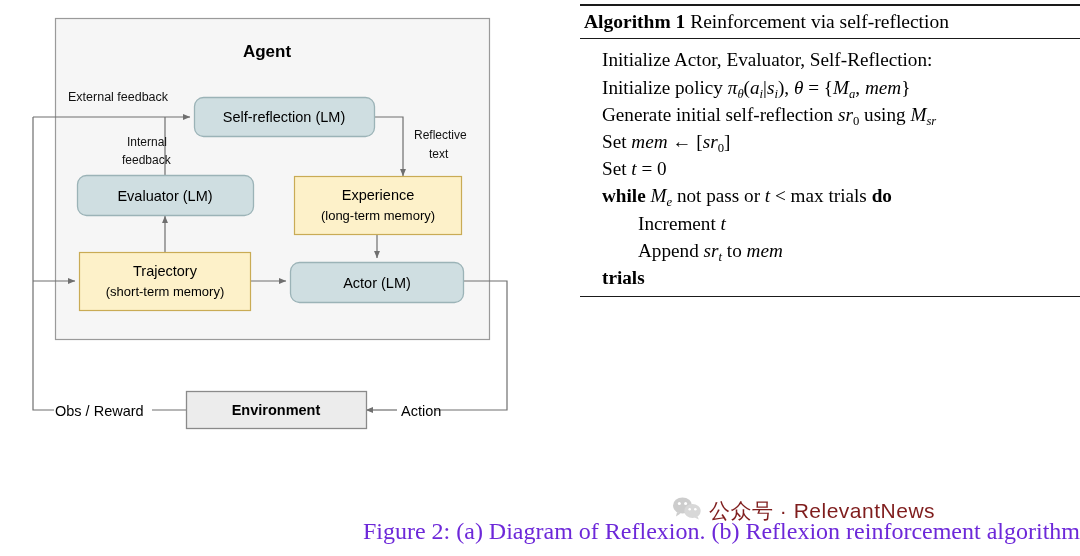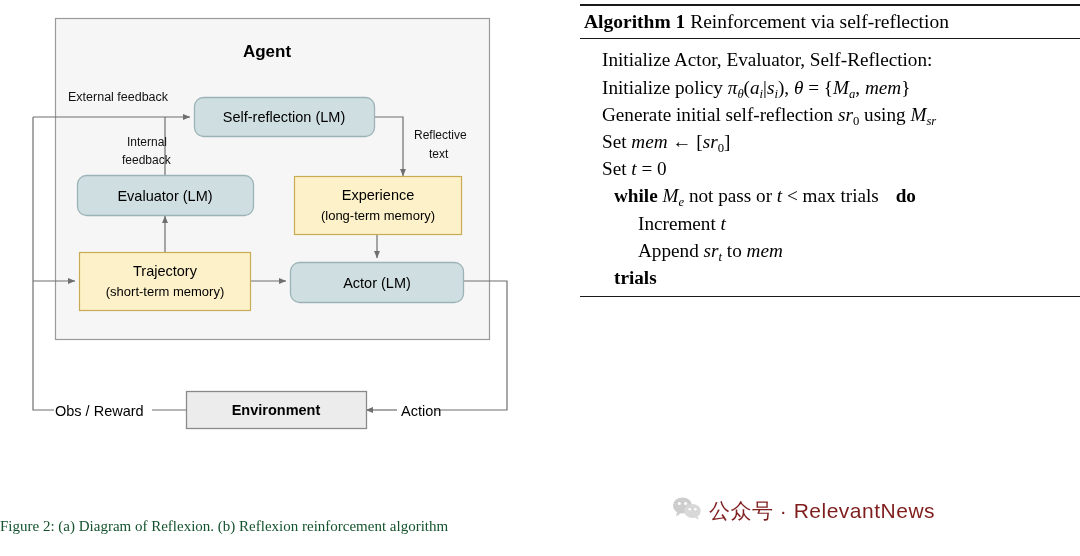--- a/index.html
+++ b/index.html
@@ -90,45 +90,45 @@
   }
   .alg-line {
     font-family: "Liberation Serif", serif;
     font-size: 19.2px;
     line-height: 27.2px;
     white-space: nowrap;
     padding-left: 22px;
   }
   .alg-line.ind1 { padding-left: 58px; }
   .alg-line.ind0 { padding-left: 22px; }
-  .alg-line b { font-weight: bold; margin-left: 12px; }
+  .alg-line b { font-weight: bold; }
   .mi {           
     font-family: "Liberation Serif", serif;
     font-style: italic;
   }
   .mr {           
     font-family: "Liberation Serif", serif;
     font-style: normal;
   }
   sub {
     font-size: 0.66em;
     line-height: 0;
     vertical-align: -0.28em;
   }
 
   
   #caption {
     position: absolute;
     left: 0;
     top: 518px;
     width: 1080px;
-    text-align: left;
-    font-family: "Liberation Serif", serif;
-    font-size: 15px;
-    color: #14532d;
+    text-align: right;
+    font-family: "Liberation Serif", serif;
+    font-size: 24px;
+    color: #6d28d9;
   }
 
   
   #watermark {
     position: absolute;
     left: 672px;
     top: 496px;
     display: flex;
     align-items: center;
     gap: 7px;

